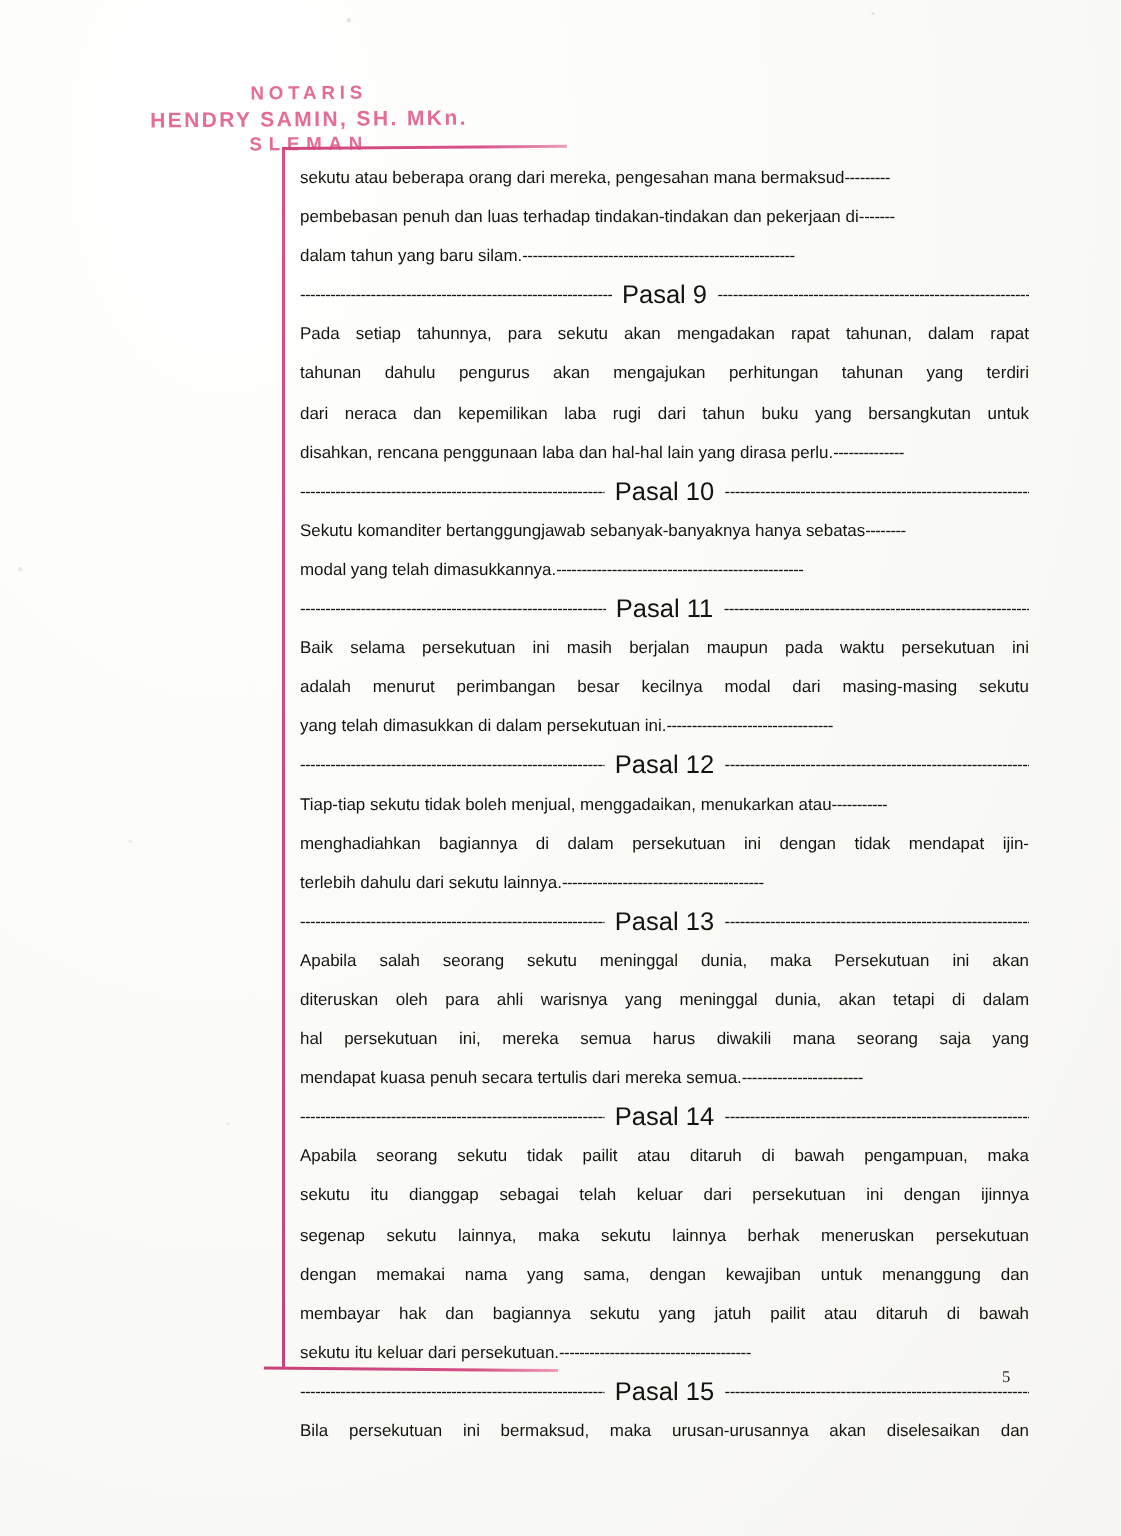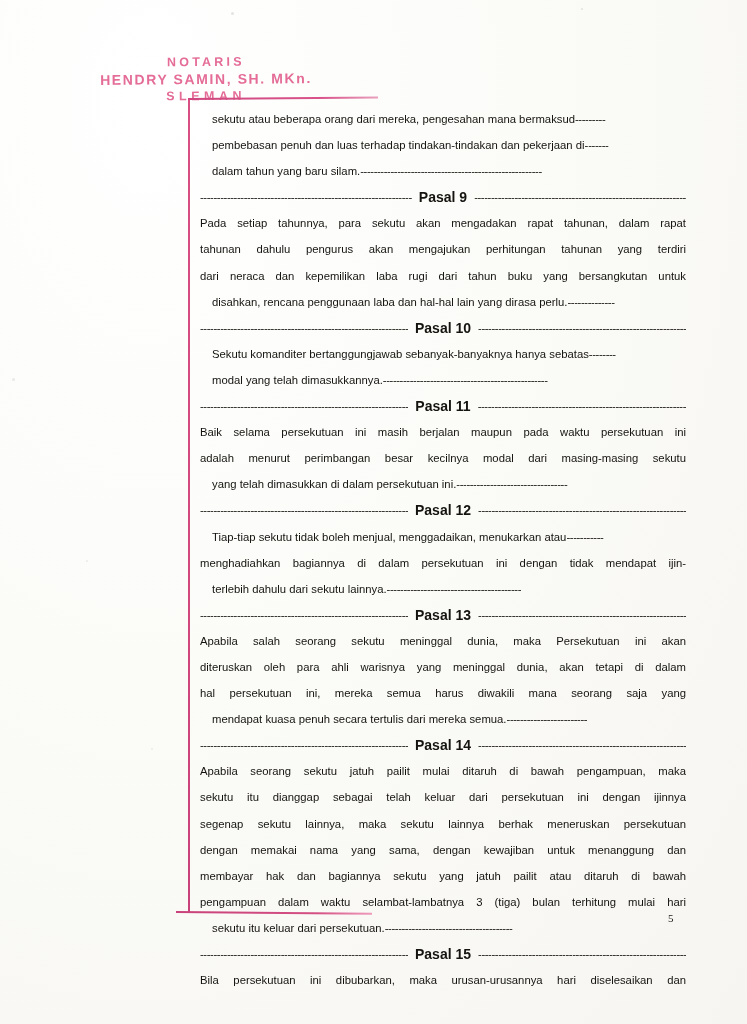--- a/index.html
+++ b/index.html
@@ -98,21 +98,20 @@
     font-size: 11.3px;
     line-height: 26.1px;
   }
 
   .line {
     white-space: nowrap;
     overflow: hidden;
     text-align: justify;
     text-align-last: justify;
     height: 26.1px;
-    margin-left: 12px;
   }
   .line.natural {
     text-align-last: left;
   }
 
   
   .jline {
     height: 26.1px;
     text-align: justify;
     text-align-last: justify;
@@ -137,22 +136,22 @@
     overflow: hidden;
     white-space: nowrap;
     letter-spacing: -0.4px;
     font-size: 11.3px;
     color: #14130f;
   }
   .pasal-dash.left { text-align: right; }
   .pasal-dash.right { text-align: left; }
   .pasal-label {
     flex: 0 0 auto;
-    font-weight: bold;
-    font-size: 14px;
+    font-weight: normal;
+    font-size: 17px;
     padding: 0 3px;
     white-space: nowrap;
   }
 
   
   .page-number {
     position: absolute;
     left: 668px;
     top: 912px;
     font-size: 11px;
@@ -237,33 +236,32 @@
         <div class="jline">diteruskan oleh para ahli warisnya yang meninggal dunia, akan tetapi di dalam</div>
         <div class="jline">hal persekutuan ini, mereka semua harus diwakili mana seorang saja yang</div>
         <div class="line natural"><span>mendapat kuasa penuh secara tertulis dari mereka semua.</span><span class="filler">------------------------</span></div>
       </div>
       <div class="pasal-row">
         <span class="pasal-dash left">------------------------------------------------------------------------------------------------------------------------</span>
         <span class="pasal-label">Pasal 14</span>
         <span class="pasal-dash right">------------------------------------------------------------------------------------------------------------------------</span>
       </div>
       <div>
-        <div class="jline">Apabila seorang sekutu jatuh pailit mulai ditaruh di bawah pengampuan, maka</div>
+        <div class="jline">Apabila seorang sekutu tidak pailit atau ditaruh di bawah pengampuan, maka</div>
         <div class="jline">sekutu itu dianggap sebagai telah keluar dari persekutuan ini dengan ijinnya</div>
         <div class="jline">segenap sekutu lainnya, maka sekutu lainnya berhak meneruskan persekutuan</div>
         <div class="jline">dengan memakai nama yang sama, dengan kewajiban untuk menanggung dan</div>
         <div class="jline">membayar hak dan bagiannya sekutu yang jatuh pailit atau ditaruh di bawah</div>
-        <div class="jline">pengampuan dalam waktu selambat-lambatnya 3 (tiga) bulan terhitung mulai hari</div>
         <div class="line natural"><span>sekutu itu keluar dari persekutuan.</span><span class="filler">--------------------------------------</span></div>
       </div>
       <div class="pasal-row">
         <span class="pasal-dash left">------------------------------------------------------------------------------------------------------------------------</span>
         <span class="pasal-label">Pasal 15</span>
         <span class="pasal-dash right">------------------------------------------------------------------------------------------------------------------------</span>
       </div>
       <div>
-        <div class="jline">Bila persekutuan ini dibubarkan, maka urusan-urusannya hari diselesaikan dan</div>
+        <div class="jline">Bila persekutuan ini bermaksud, maka urusan-urusannya akan diselesaikan dan</div>
         <div class="line natural"></div>
       </div>
     </div>
 
   <div class="page-number">5</div>
 </div>
 
 </body></html>

